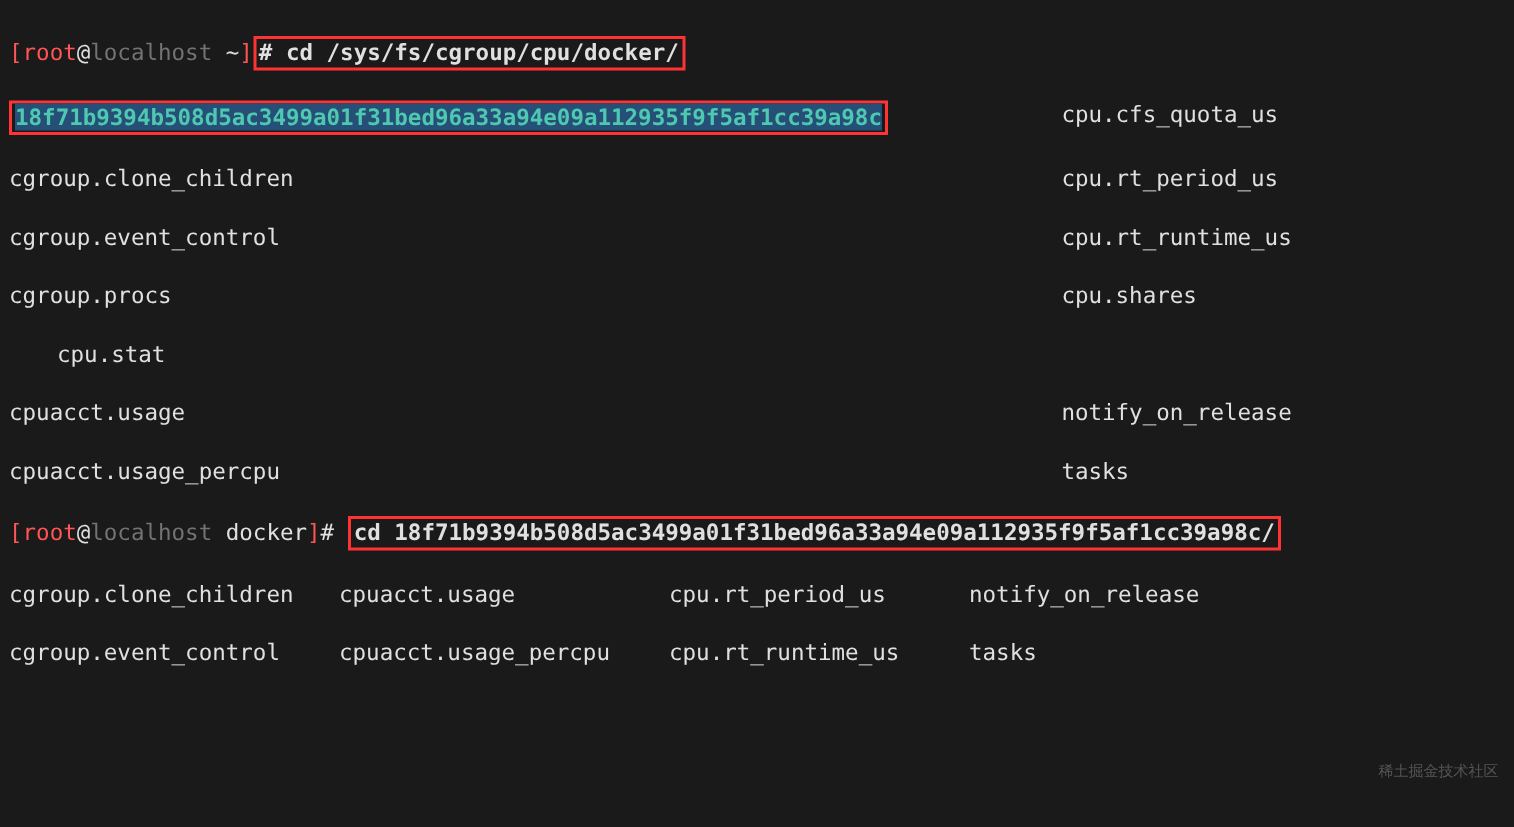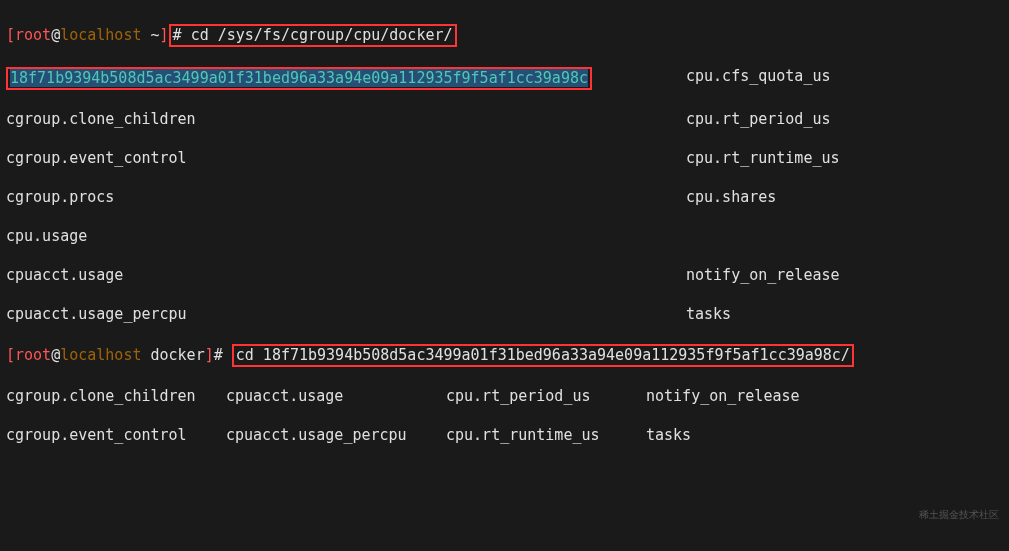--- a/index.html
+++ b/index.html
@@ -13,55 +13,56 @@
     width: 1009px;
     height: 551px;
     overflow: hidden;
     position: relative;
   }
   .terminal {
     padding: 4px 6px;
     white-space: pre;
   }
   .red { color: #ff5555; }
-  .magenta { color: #a16207; }
+  .magenta { color: #737373; }
   .white { color: #e0e0e0; }
   .cyan-sel { color: #4ec9b0; background: #264f78; }
   .watermark {
     position: absolute;
     right: 10px;
     bottom: 30px;
     color: #555;
     font-size: 10px;
     font-family: sans-serif;
   }
   .line { display: block; min-height: 19px; }
   .cols { display: flex; }
   .col1 { width: 220px; }
   .col2 { width: 220px; }
   .col3 { width: 200px; }
   .col4 { width: 200px; }
   .lcol1 { width: 680px; }
-  .lcol2 { width: 300px; }
+  .lcol2 { width: 300px; margin-left: 32px; }
   .box-line {
     border: 2px solid #ff3333;
     padding: 0 2px;
     display: inline-block;
+    font-weight: bold;
   }
 </style>
 </head>
 <body>
 
 <div class="terminal">
 <span class="line"><span class="red">[</span><span class="red">root</span><span class="white">@</span><span class="magenta">localhost</span> <span class="white">~</span><span class="red">]</span><span class="box-line"><span class="white">#</span> <span class="white">cd /sys/fs/cgroup/cpu/docker/</span></span></span>
 <span class="line cols"><span class="lcol1"><span class="box-line"><span class="cyan-sel">18f71b9394b508d5ac3499a01f31bed96a33a94e09a112935f9f5af1cc39a98c</span></span></span><span class="lcol2 white">cpu.cfs_quota_us</span></span>
 <span class="line cols"><span class="lcol1 white">cgroup.clone_children</span><span class="lcol2 white">cpu.rt_period_us</span></span>
 <span class="line cols"><span class="lcol1 white">cgroup.event_control</span><span class="lcol2 white">cpu.rt_runtime_us</span></span>
 <span class="line cols"><span class="lcol1 white">cgroup.procs</span><span class="lcol2 white">cpu.shares</span></span>
-<span class="line cols"><span class="lcol2 white">cpu.usage</span></span>
+<span class="line cols"><span class="lcol2 white">cpu.stat</span></span>
 <span class="line cols"><span class="lcol1 white">cpuacct.usage</span><span class="lcol2 white">notify_on_release</span></span>
 <span class="line cols"><span class="lcol1 white">cpuacct.usage_percpu</span><span class="lcol2 white">tasks</span></span>
 <span class="line"><span class="red">[</span><span class="red">root</span><span class="white">@</span><span class="magenta">localhost</span> <span class="white">docker</span><span class="red">]</span><span class="white">#</span> <span class="box-line"><span class="white">cd 18f71b9394b508d5ac3499a01f31bed96a33a94e09a112935f9f5af1cc39a98c/</span></span></span>
 <span class="line cols"><span class="col1 white">cgroup.clone_children</span><span class="col2 white">cpuacct.usage</span><span class="col3 white">cpu.rt_period_us</span><span class="col4 white">notify_on_release</span></span>
 <span class="line cols"><span class="col1 white">cgroup.event_control</span><span class="col2 white">cpuacct.usage_percpu</span><span class="col3 white">cpu.rt_runtime_us</span><span class="col4 white">tasks</span></span>
 
 
 
 
 

